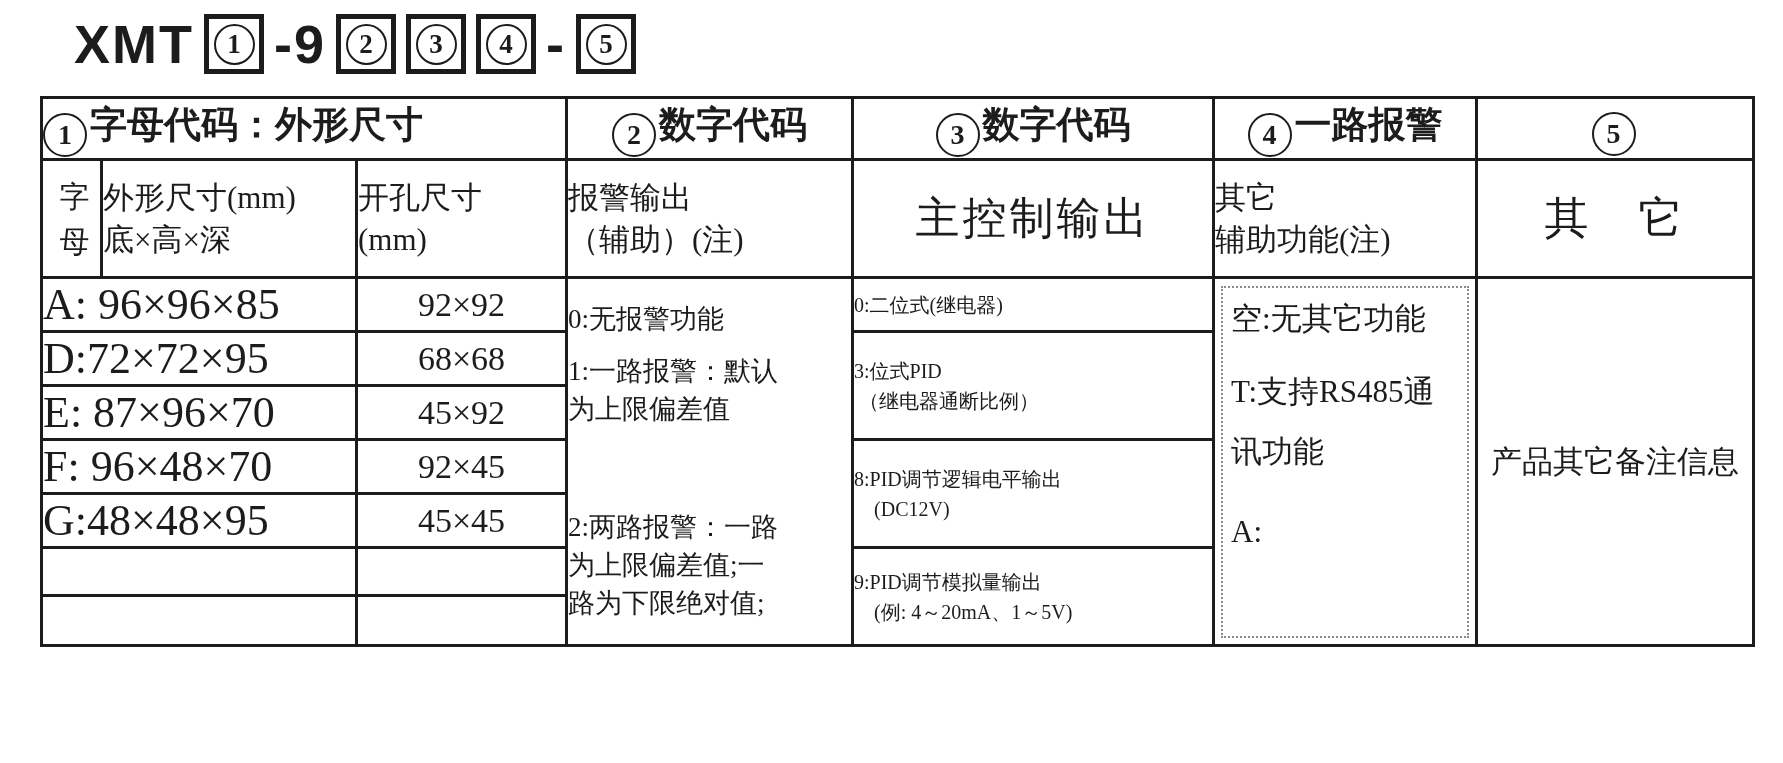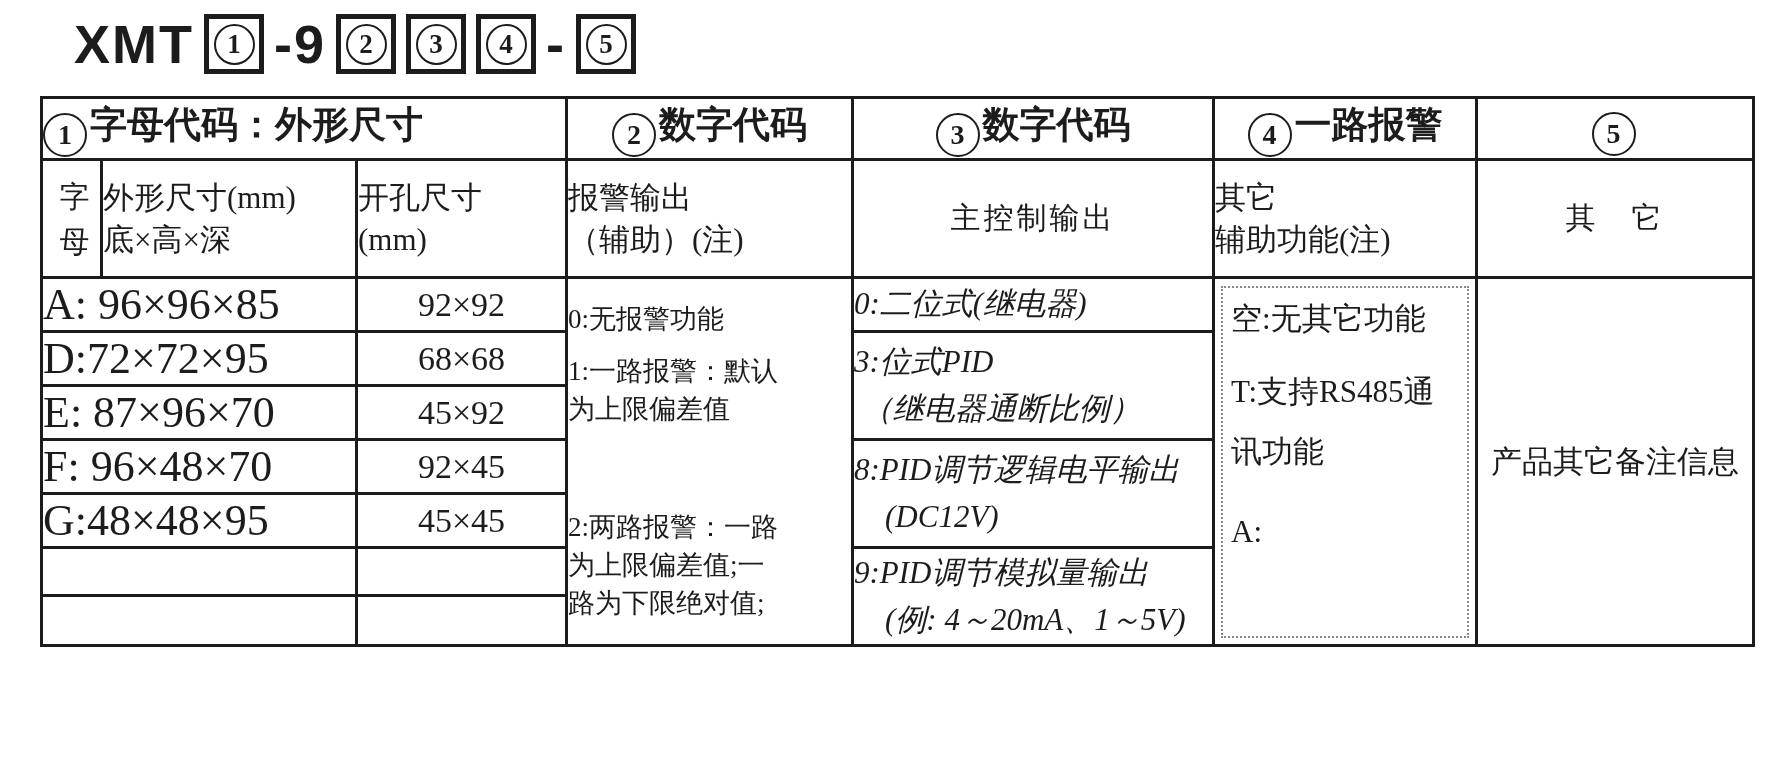--- a/index.html
+++ b/index.html
@@ -47,33 +47,33 @@
   .h1 td { font-size:37px; font-weight:bold; text-align:center; white-space:nowrap; }
   td.hdr-left { text-align:left; padding-left:12px; }
 
   .circ {
     display:inline-flex; align-items:center; justify-content:center;
     width:40px; height:40px; border:2.5px solid #1c1c1c; border-radius:50%;
     font-size:28px; font-weight:bold; vertical-align:-7px; margin-right:3px;
   }
 
   .sub { font-size:31px; white-space:pre-line; line-height:1.35; }
-  .sub-big { text-align:center; font-size:30px; letter-spacing:3px; white-space:pre; }
+  .sub-big { text-align:center; font-size:44px; letter-spacing:3px; white-space:pre; }
   .letter-stack { width:36px; margin:0 auto; font-size:30px; line-height:1.5;
                   word-break:break-all; text-align:right; }
 
   td.dim-cell { font-size:44px; padding-left:22px; white-space:nowrap; }
   td.hole-cell { font-size:34px; text-align:center; white-space:nowrap; }
 
   td.alarm-cell { vertical-align:top; padding:8px 4px 0 10px; }
   .alarm-item { font-size:27px; line-height:1.4; white-space:pre-wrap; }
   .alarm-item.a1 { margin-top:15px; }
   .alarm-item.a2 { margin-top:80px; }
 
-  td.ctrl-cell { font-size:31px; padding-left:12px; white-space:pre-wrap; line-height:1.5;font-style:italic; }
+  td.ctrl-cell { font-size:20px; padding-left:12px; white-space:pre-wrap; line-height:1.5; }
 
   td.mix-cell { vertical-align:top; padding:0; }
   .dash-box {
     box-sizing:border-box; margin:4px 6px; height:352px;
     border:2px dotted #8a8a8a; padding:8px 0 0 8px;
     font-size:31px; line-height:1.5;
   }
   .mix-item { white-space:pre-wrap; }
   .mix-item.m1 { margin-top:20px; line-height:1.95; }
   .mix-item.m2 { margin-top:26px; }

